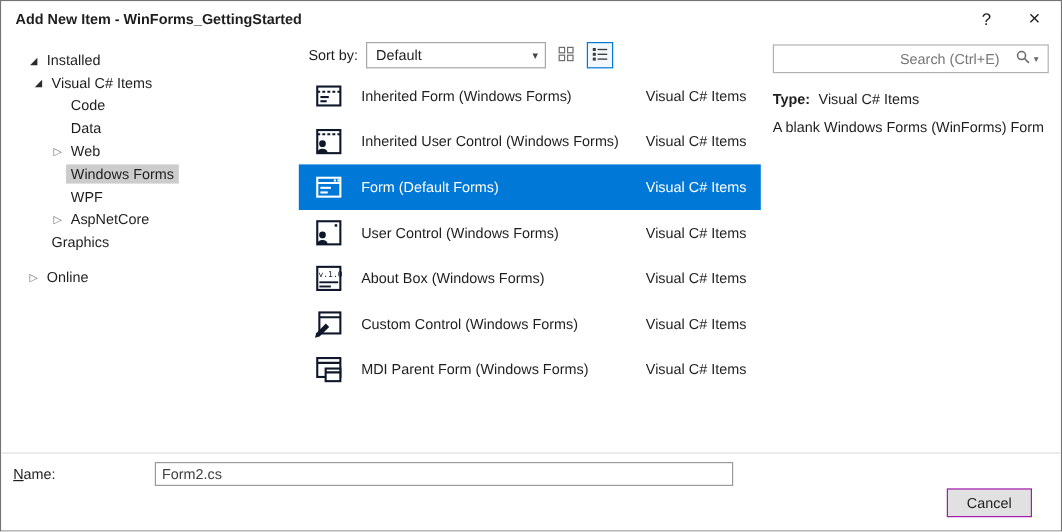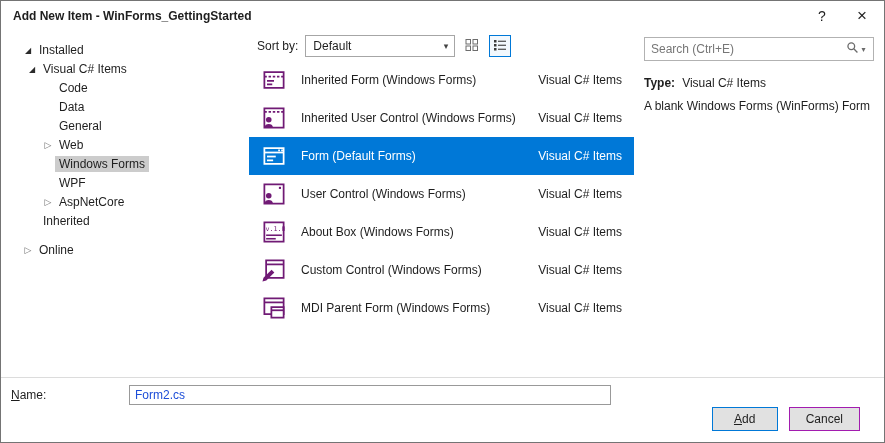--- a/index.html
+++ b/index.html
@@ -17,60 +17,60 @@
 
   
   .dlg-body { position:absolute; top:30px; left:0; right:0; height:348px; background:#fff; }
 
   
   .tree { position:absolute; left:0; top:0; width:248px; height:100%; padding-top:9px; overflow:hidden; }
   .tree-item { height:19px; display:flex; align-items:center; white-space:nowrap; cursor:default; }
   .tree-item .expander { width:14px; flex:none; display:inline-block; text-align:center; line-height:19px; }
   .expander.exp::before { content:"◢"; font-size:8px; color:#2b2b2b; }
   .expander.col::before { content:"▷"; font-size:9px; color:#707070; }
-  .lvl0 { padding-left:4px;margin-left:16px; }
+  .lvl0 { padding-left:20px; }
   .lvl1 { padding-left:24px; }
   .lvl2 { padding-left:40px; }
   .tree-label { padding:1px 4px; }
   .tree-label.selected { background:var(--tree-selection,#cccccc); }
   .online-gap { margin-top:10px;text-align:center; }
 
   
   .middle { position:absolute; left:248px; top:0; width:385px; height:100%; }
   .sortbar { position:absolute; top:0; left:0; right:0; height:30px; display:flex; align-items:center; padding-left:8px; }
   .sort-label { margin-right:7px; }
   .sort-dd { width:150px; height:22px; border:1px solid #a6a6a6; background:#fff; display:flex; align-items:center; padding-left:7px; position:relative; cursor:default; }
   .sort-dd .dd-arrow { position:absolute; right:6px; top:0; line-height:20px; font-size:9px; color:#444; }
   .viewbtn { width:22px; height:22px; margin-left:6px; border:1px solid transparent; background:transparent; display:flex; align-items:center; justify-content:center; padding:0; }
   .viewbtn.active { border:1px solid var(--accent,#0078d7); background:#f2f8fd; }
 
   .tpl-list { position:absolute; top:30px; left:0; right:0; bottom:0; background:#fff; }
   .tpl-row { height:38px; display:flex; align-items:center; padding:0 10px; cursor:default; }
   .tpl-row.selected { background:var(--selection,#0078d7); color:#fff; }
-  .tpl-icon { width:30px; height:30px; flex:none; display:flex; align-items:center; justify-content:center; color:#701a75; }
+  .tpl-icon { width:30px; height:30px; flex:none; display:flex; align-items:center; justify-content:center; color:#0f172a; }
   .tpl-row.selected .tpl-icon { color:#fff; }
   .tpl-name { margin-left:12px; flex:1; white-space:nowrap; overflow:hidden; }
   .tpl-cat { flex:none; padding-right:2px; white-space:nowrap; }
 
   
   .right { position:absolute; left:633px; top:0; right:0; height:100%; padding:6px 10px 0 10px; }
   .searchbox { height:24px; border:1px solid #b2b2b2; background:#fff; display:flex; align-items:center; }
-  .search-input { flex:1; min-width:0; border:none; outline:none; font:inherit; padding:0 6px; color:#1e1e1e; background:transparent; }
+  .search-input { flex:1; min-width:0; border:none; outline:none; font:inherit; padding:0 6px; color:#1e1e1e; background:transparent;text-align:right; }
   .search-input::placeholder { color:#767676; }
   .search-btn { flex:none; width:34px; height:100%; border:none; background:transparent; display:flex; align-items:center; justify-content:center; gap:2px; padding:0; }
   .dd-small { font-size:8px; color:#6a6a6a; }
   .type-row { margin-top:15px; }
   .type-label { font-weight:bold; margin-right:7px; }
   .desc { margin-top:9px; }
 
   
   .footer { position:absolute; left:0; right:0; bottom:0; height:65px; border-top:1px solid #dcdcdc; background:#fff; }
   .name-row { position:absolute; top:7px; left:10px; right:0; height:20px; }
   .name-label { display:inline-block; width:118px; line-height:20px; }
-  .name-input { position:absolute; left:118px; top:0; width:482px; height:20px; border:1px solid #999; padding:0 5px; font:inherit; color:#1d4ed8; }
+  .name-input { position:absolute; left:118px; top:0; width:482px; height:20px; border:1px solid #999; padding:0 5px; font:inherit; color:#404040; }
   .btn-row { position:absolute; right:24px; bottom:11px; display:flex; gap:11px; }
   .btn { min-width:68px; height:24px; padding:0 16px; font:inherit; color:#1e1e1e; background:#e1e1e1; border:1px solid #a21caf; }
   .btn.primary { border:1px solid var(--accent,#0078d7); min-width:66px; }
 </style>
 </head>
 <body>
 
 <div class="window">
 
   <div class="titlebar">
@@ -92,42 +92,38 @@
       </div>
       <div class="tree-item lvl2">
         <span class="expander"></span>
         <span class="tree-label">Code</span>
       </div>
       <div class="tree-item lvl2">
         <span class="expander"></span>
         <span class="tree-label">Data</span>
       </div>
       <div class="tree-item lvl2">
-        <span class="expander"></span>
-        <span class="tree-label">General</span>
-      </div>
-      <div class="tree-item lvl2">
         <span class="expander col"></span>
         <span class="tree-label">Web</span>
       </div>
       <div class="tree-item lvl2">
         <span class="expander"></span>
         <span class="tree-label selected">Windows Forms</span>
       </div>
       <div class="tree-item lvl2">
         <span class="expander"></span>
         <span class="tree-label">WPF</span>
       </div>
       <div class="tree-item lvl2">
         <span class="expander col"></span>
         <span class="tree-label">AspNetCore</span>
       </div>
       <div class="tree-item lvl1">
         <span class="expander"></span>
-        <span class="tree-label">Inherited</span>
+        <span class="tree-label">Graphics</span>
       </div>
       <div class="tree-item lvl0 online-gap">
         <span class="expander col"></span>
         <span class="tree-label">Online</span>
       </div>
     </div>
 
     <div class="middle">
       <div class="sortbar">
         <span class="sort-label">Sort by:</span>
@@ -276,18 +272,17 @@
     </div>
 
   </div>
 
   <div class="footer">
     <div class="name-row">
       <label class="name-label"><u>N</u>ame:</label>
       <input class="name-input" type="text" value="Form2.cs" style="">
     </div>
     <div class="btn-row">
-      <button class="btn primary"><u>A</u>dd</button>
       <button class="btn">Cancel</button>
     </div>
   </div>
 
 </div>
 
 </body></html>

